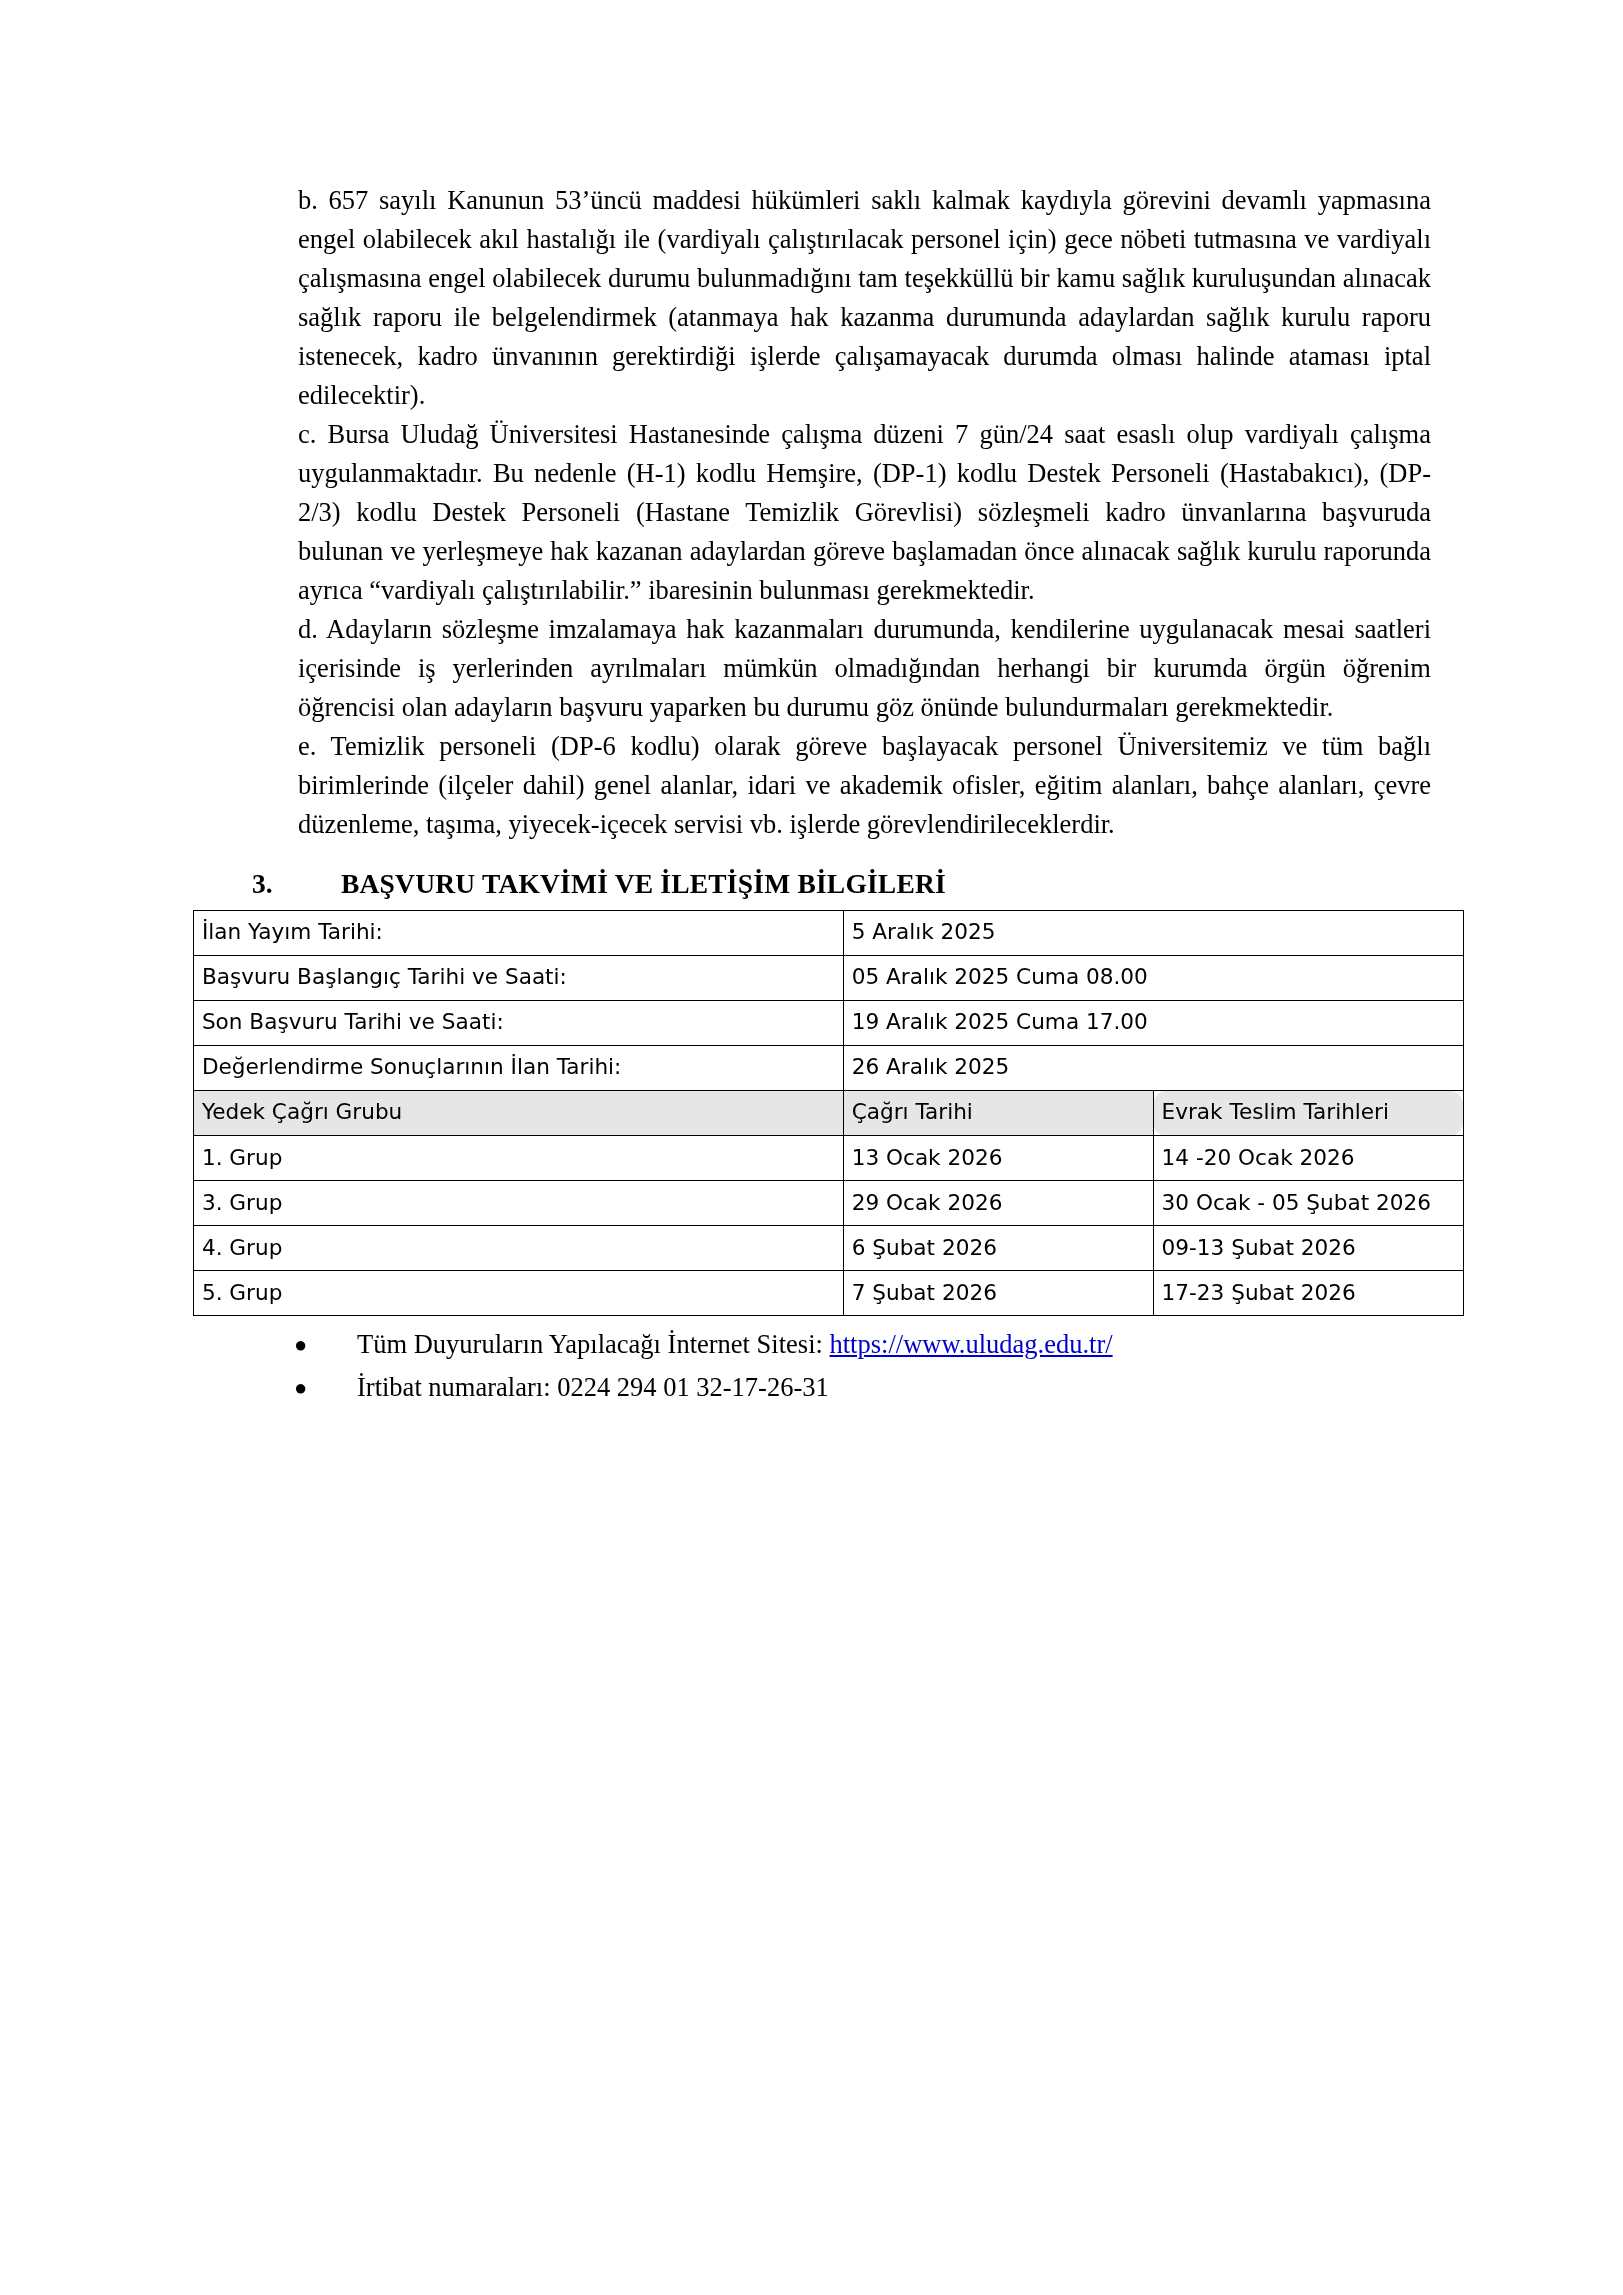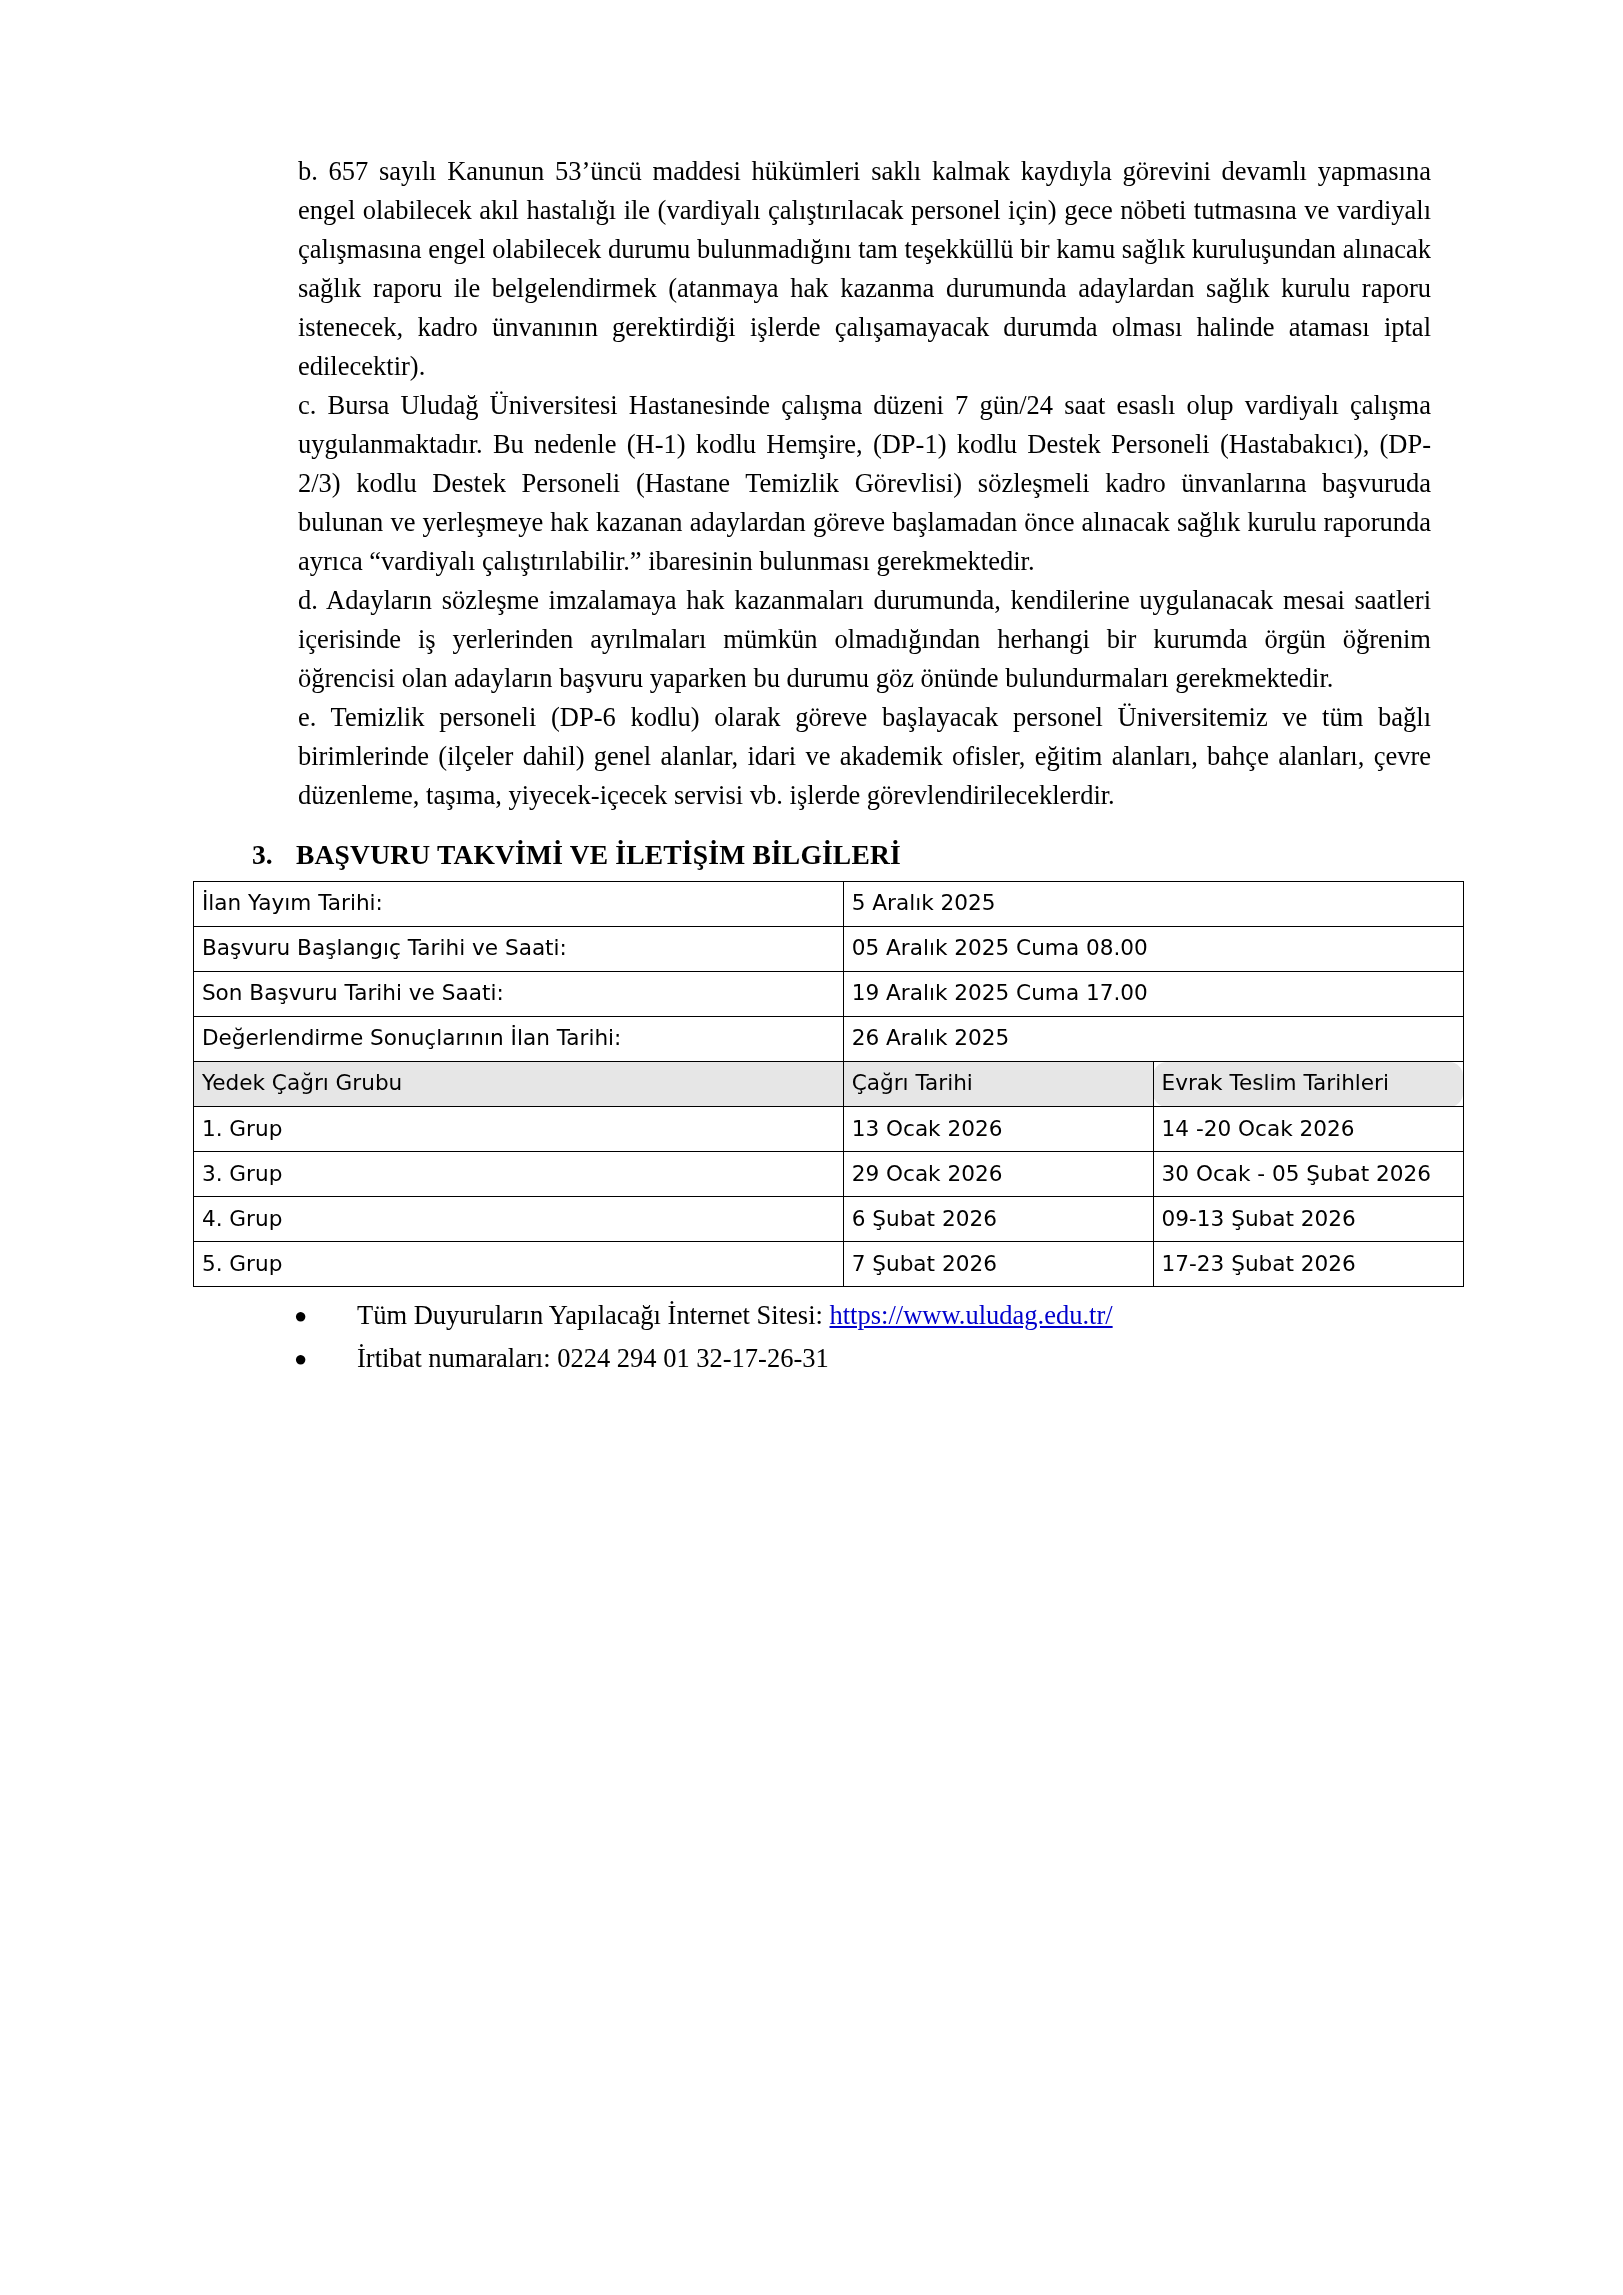--- a/index.html
+++ b/index.html
@@ -12,21 +12,21 @@
     width: 1623px;
     height: 2295px;
     background: #ffffff;
     font-family: "Liberation Serif", "DejaVu Serif", serif;
     color: #000000;
     overflow: hidden;
   }
   .content {
     position: absolute;
     left: 193px;
-    top: 152px;
+    top: 181px;
     width: 1238px;
   }
 
   
   .para {
     font-family: "Liberation Serif", "DejaVu Serif", serif;
     font-size: 26.5px;
     line-height: 39px;
     text-align: justify;
     text-justify: inter-word;
@@ -48,20 +48,21 @@
     font-size: 27.5px;
     line-height: 35px;
   }
   .section-heading .num {
     width: 44px;
     flex: 0 0 44px;
   }
   .section-heading .ttl {
     flex: 1 1 auto;
     letter-spacing: 0.2px;
+    margin-left: 45px;
   }
 
   
   table.schedule {
     border-collapse: collapse;
     width: 1238px;
     margin-left: 0px;
     table-layout: fixed;
     font-family: "DejaVu Sans", "Liberation Sans", sans-serif;
     font-size: 21.6px;

